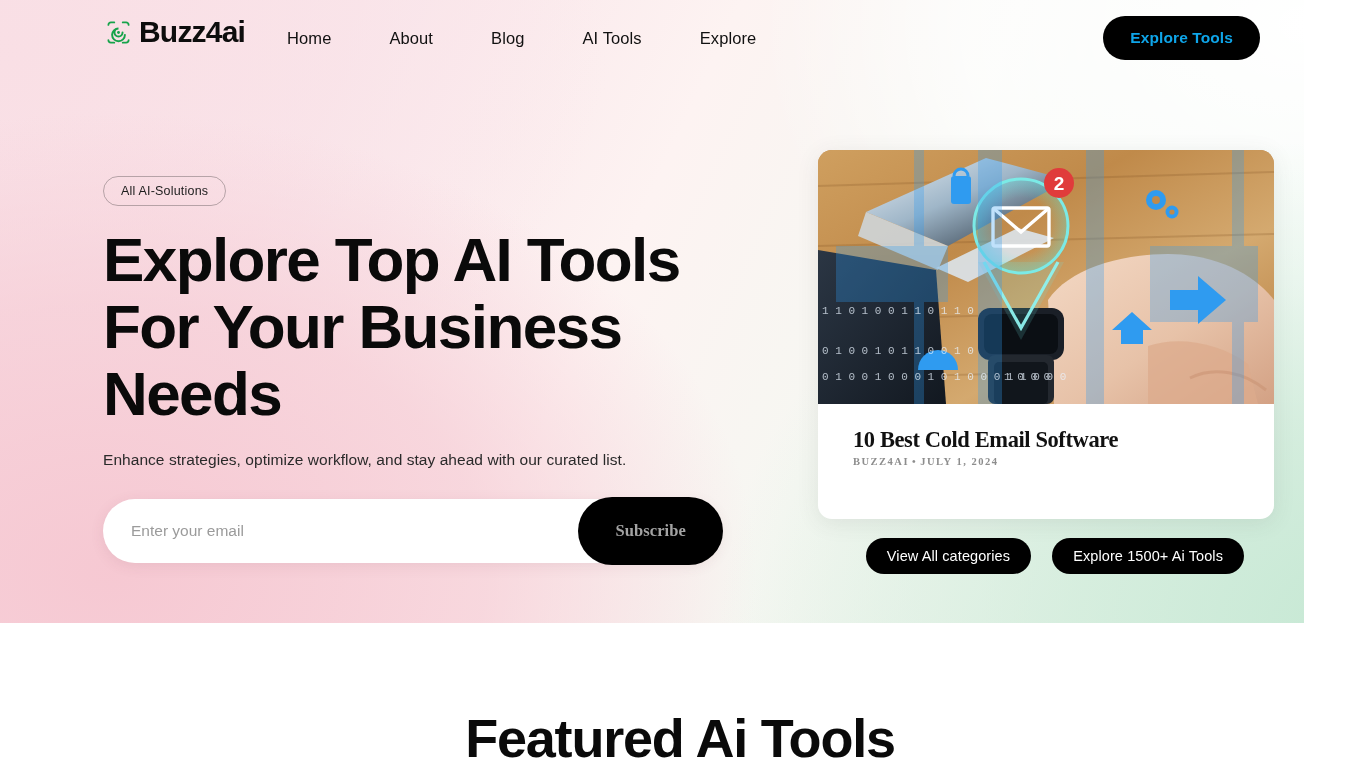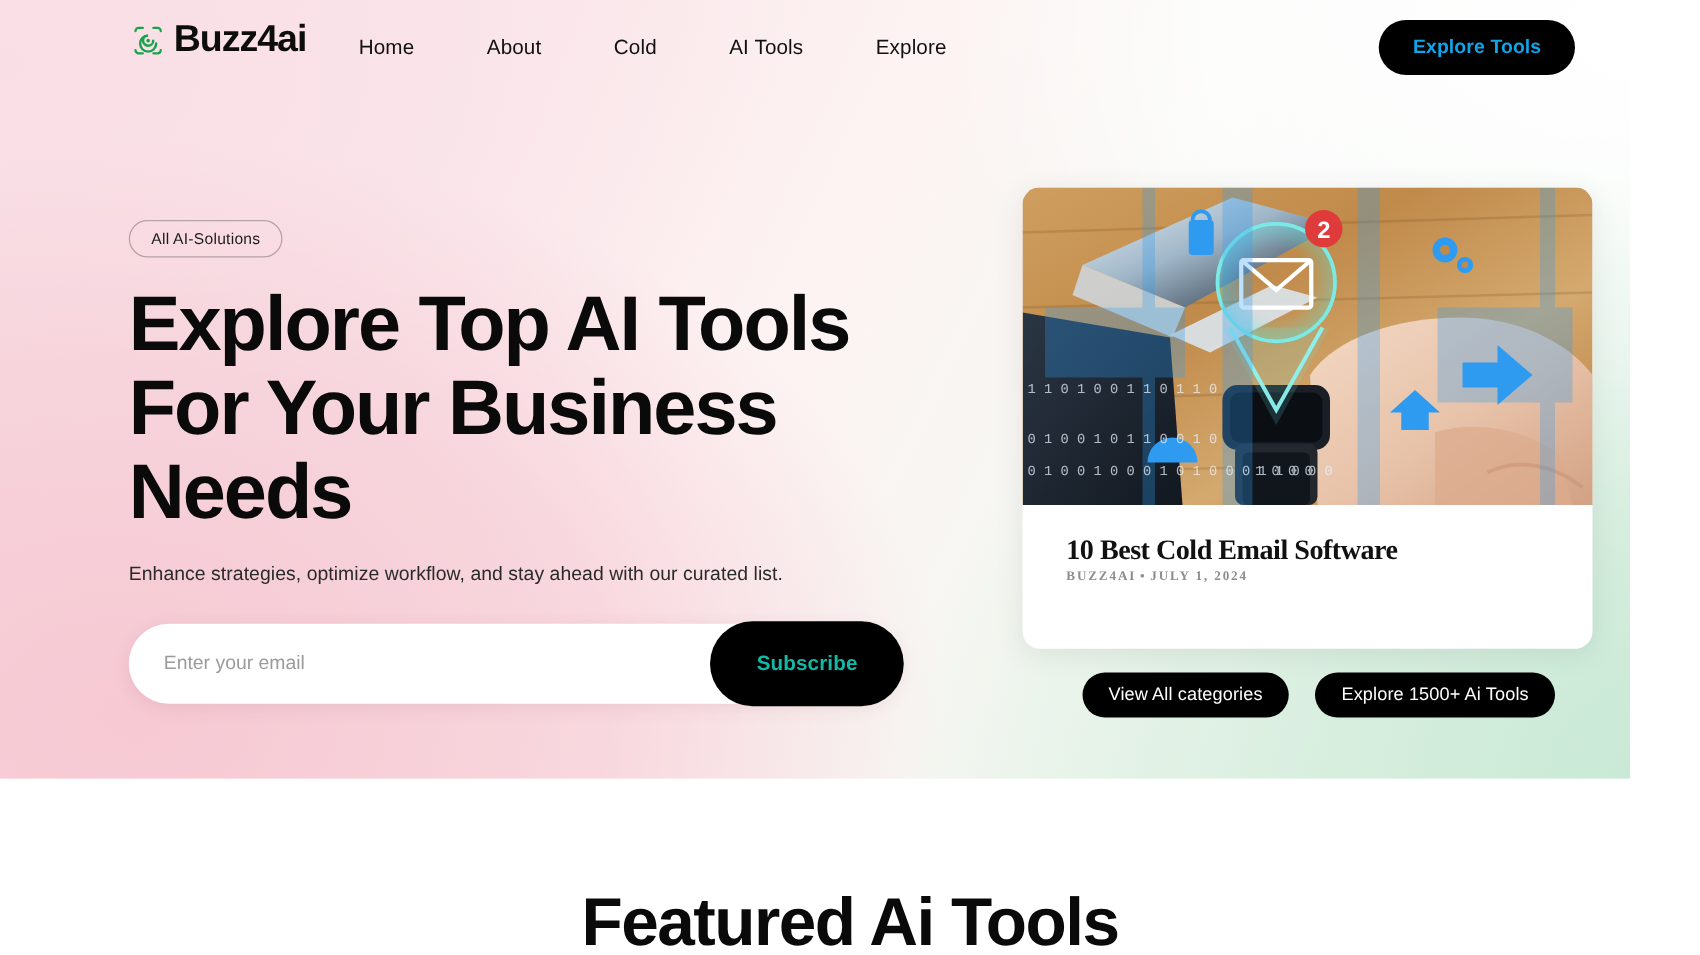--- a/index.html
+++ b/index.html
@@ -172,22 +172,22 @@
 
   .subscribe-btn {
     position: absolute;
     right: -2px;
     top: -2px;
     height: 68px;
     padding: 0 37px;
     border: none;
     border-radius: 34px;
     background: #000000;
-    color: #14b8a6;
-    font-family: Liberation Sans, sans-serif;
+    color: #a3a3a3;
+    font-family: Liberation Serif, serif;
     font-size: 16.5px;
     font-weight: 600;
     letter-spacing: 0.1px;
     cursor: pointer;
     white-space: nowrap;
   }
 
   
   .card {
     position: absolute;
@@ -297,21 +297,21 @@
           <path d="M20.8 16 A4.8 4.8 0 1 1 16 11.2 A7.6 7.6 0 1 0 23.6 18.8" fill="none" stroke="#16a34a" stroke-width="2.3" stroke-linecap="round"></path>
           <circle cx="16" cy="16" r="1.7" fill="#16a34a"></circle>
         </svg>
       </span>
       <span class="brand-name">Buzz4ai</span>
     </a>
 
     <nav class="nav">
       <a class="nav-link" href="#">Home</a>
       <a class="nav-link" href="#">About</a>
-      <a class="nav-link" href="#">Cold</a>
+      <a class="nav-link" href="#">Blog</a>
       <a class="nav-link" href="#">AI Tools</a>
       <a class="nav-link" href="#">Explore</a>
     </nav>
 
     <button class="cta-header">Explore Tools</button>
   </div>
 
   <div class="hero-left">
     <div class="pill">All AI-Solutions</div>
     <h1 class="headline">Explore Top AI Tools For Your Business Needs</h1>

